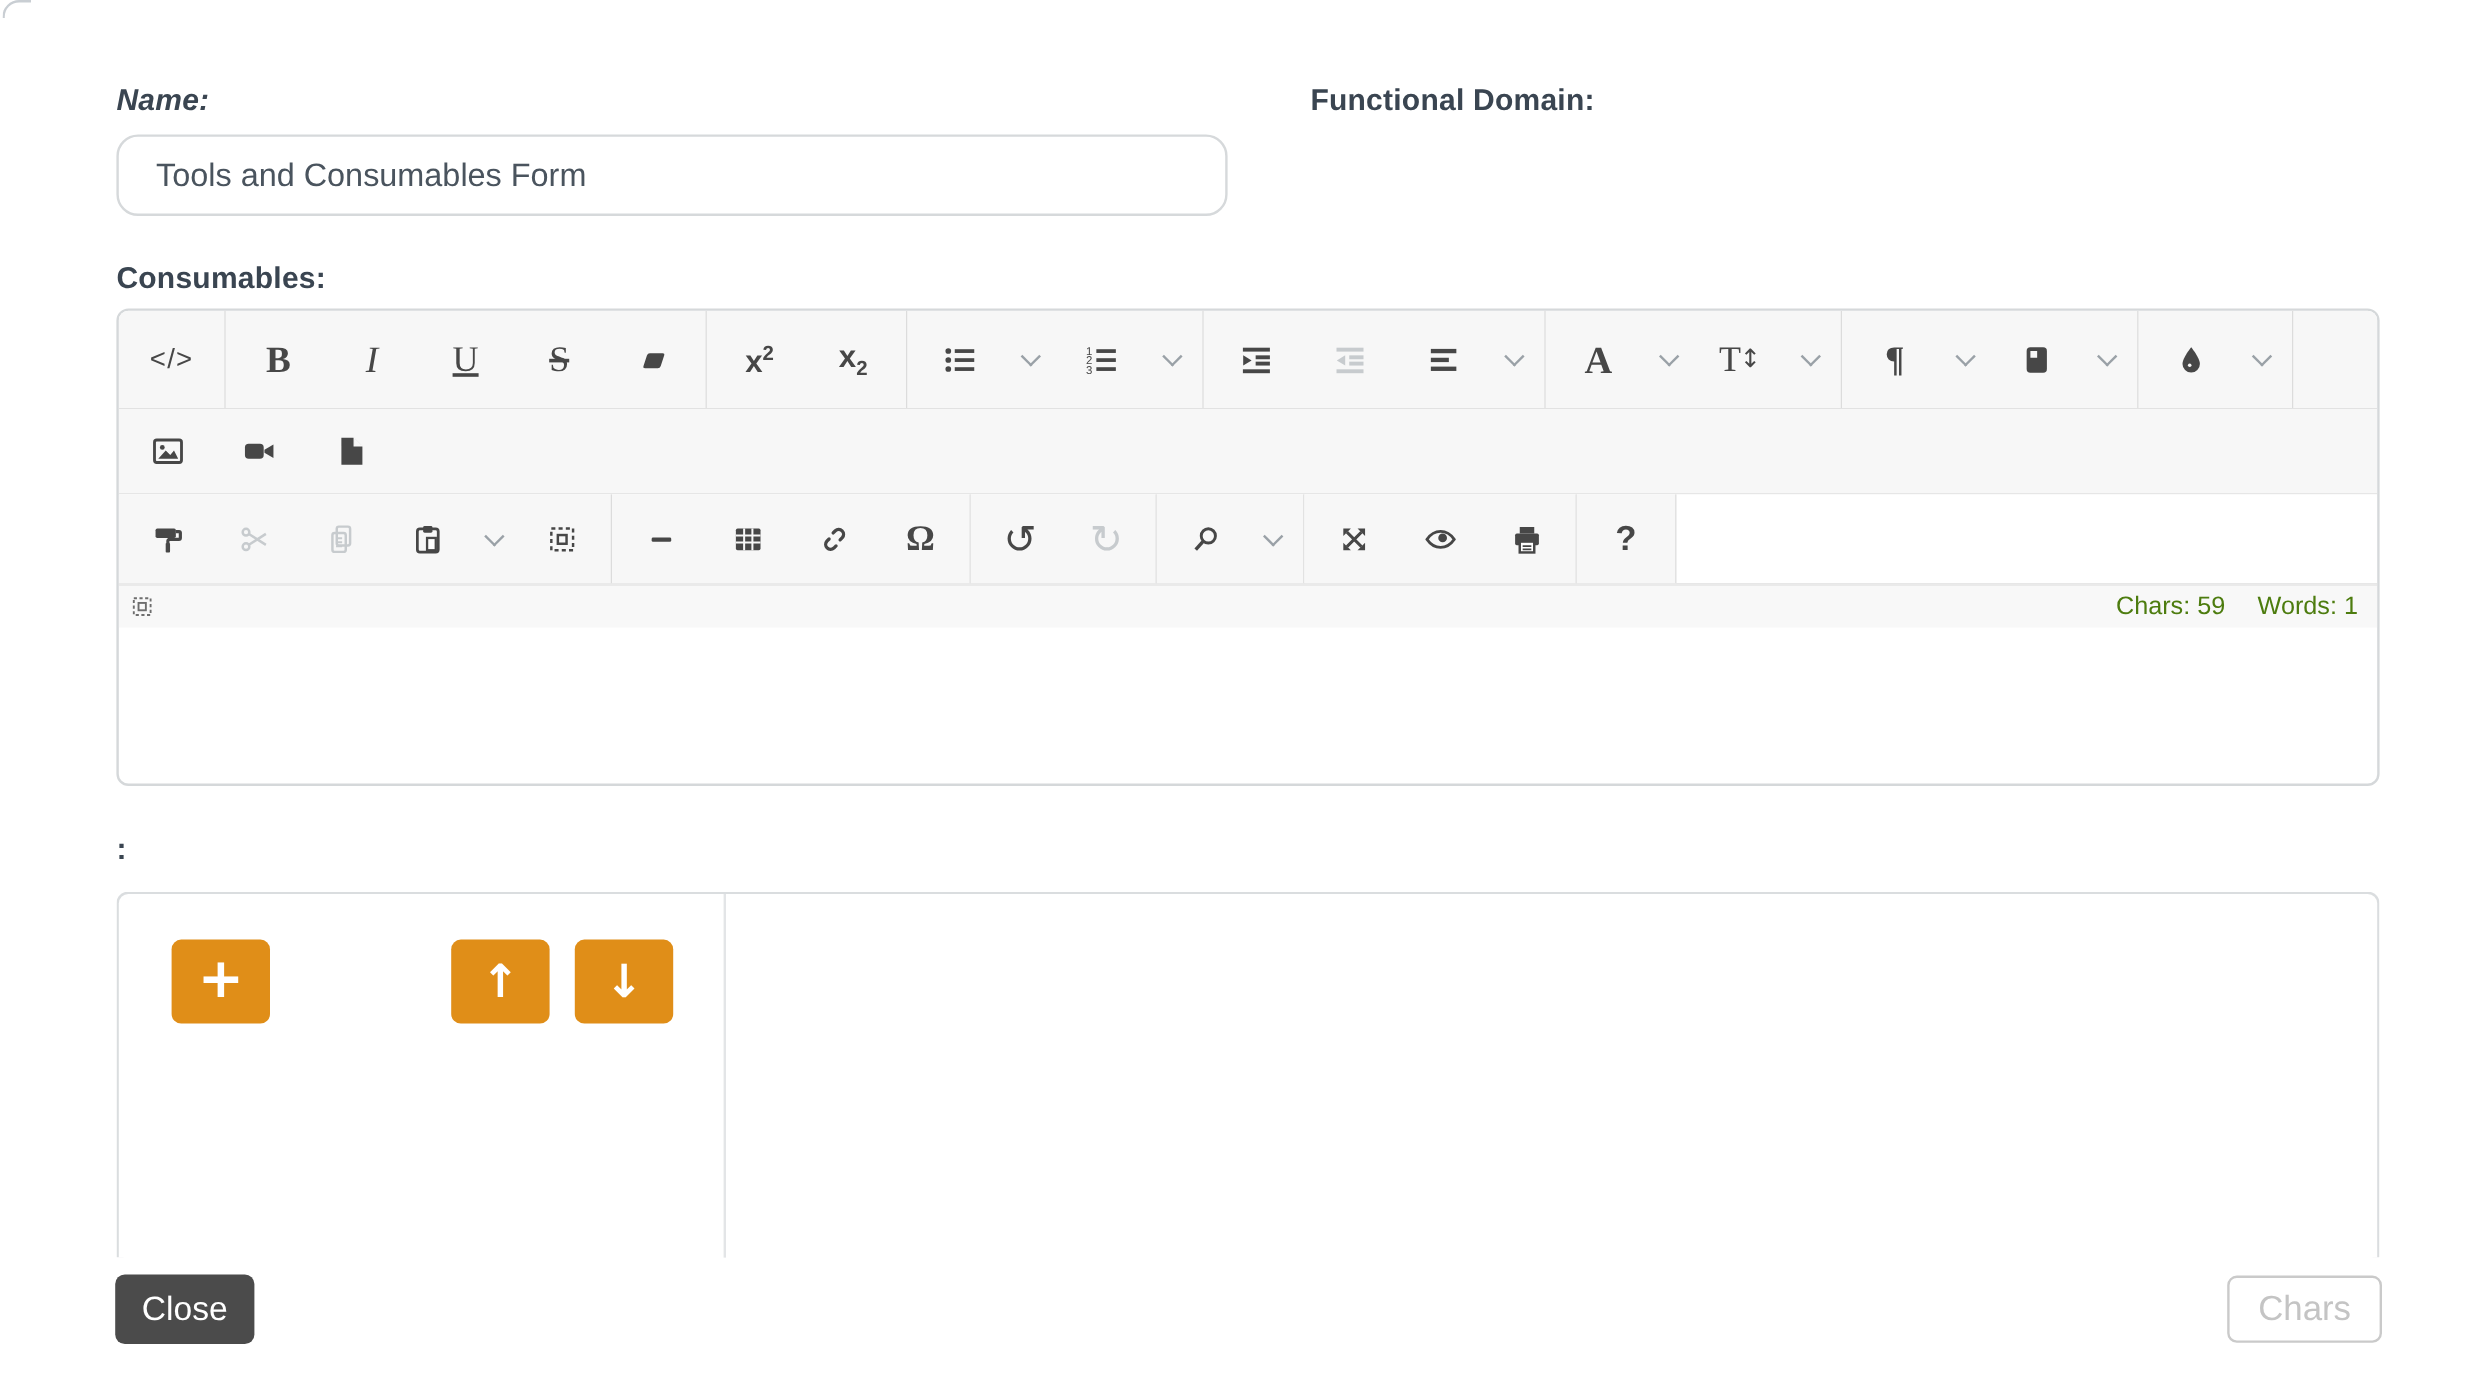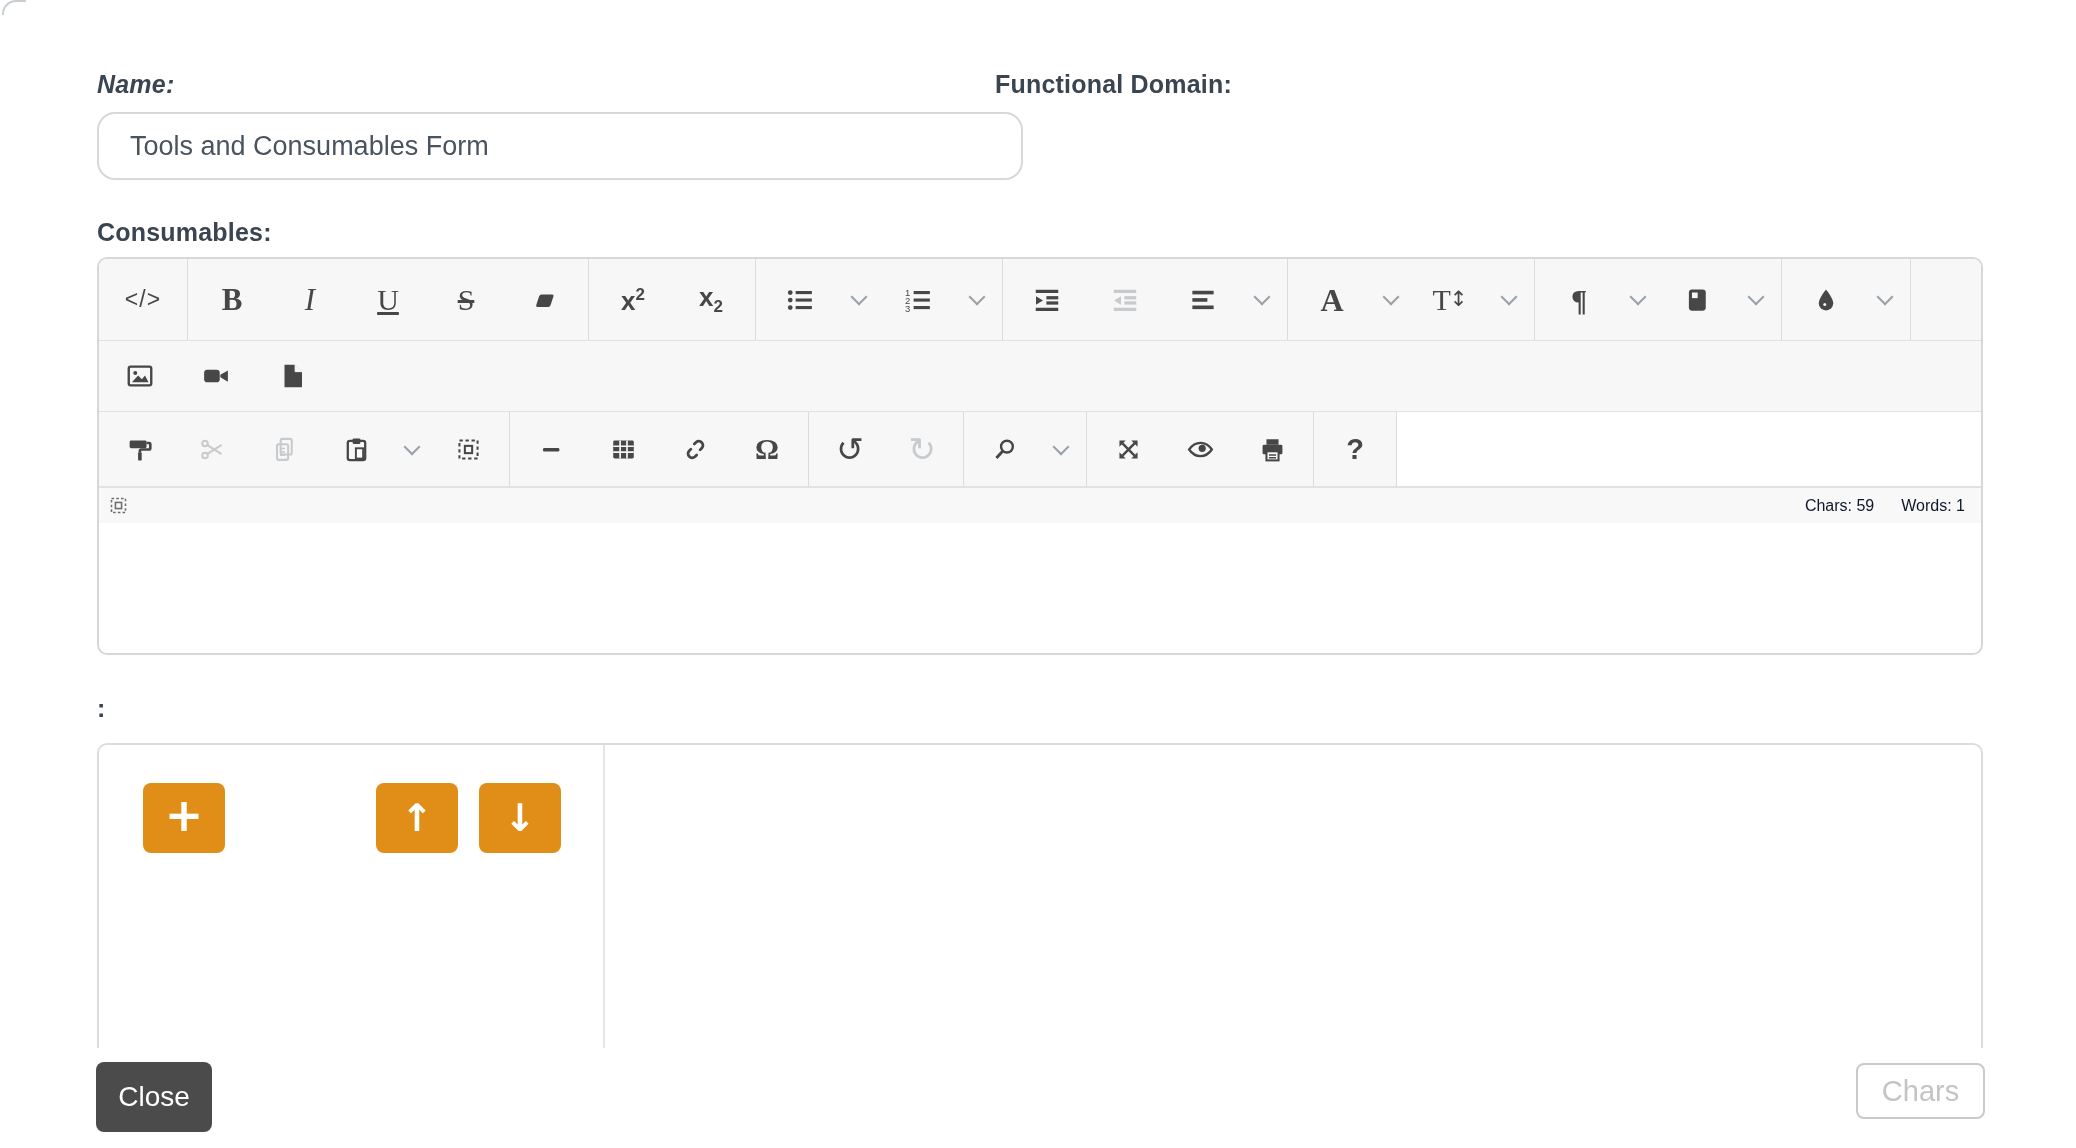--- a/index.html
+++ b/index.html
@@ -5,21 +5,21 @@
   * { margin:0; padding:0; box-sizing:border-box; }
   html,body { background:#fff; }
   body { font-family:"Liberation Sans","DejaVu Sans",sans-serif; }
   #app { position:relative; width:2076px; height:1148px; background:#fff; overflow:hidden; }
 
   .corner-artifact { position:absolute; left:2px; top:0; width:24px; height:15px;
     border-top:2px solid #C9CED3; border-left:2px solid #C9CED3; border-top-left-radius:14px; }
 
   .field-label { position:absolute; font-size:25px; font-weight:700; color:#3A4551; letter-spacing:.2px; }
   .lbl-name { left:97px; top:70px;font-style:italic; }
-  .lbl-domain { left:995px; top:70px; }
+  .lbl-domain { left:1092px; top:70px; }
   .lbl-desc { left:97px; top:218px; }
   .lbl-items { left:97px; top:694px; }
 
   .text-input { position:absolute; left:97px; top:112px; width:926px; height:68px;
     border:2px solid #D6D9DB; border-radius:18px; font-size:27px; color:#4A545E;
     padding:0 20px 0 31px; outline:none; font-family:inherit; background:#fff; }
 
   .select-box { position:absolute; left:1055px; top:112px; width:930px; height:68px;
     border:2px solid #D6D9DB; border-radius:9px; background:#fff; display:flex; align-items:center;
     font-size:27px; color:#4A545E; padding-left:37px; cursor:pointer; }
@@ -57,35 +57,35 @@
   .dejav { font-family:"DejaVu Sans",sans-serif; }
 
   .editor-content { position:relative; height:134px; background:#fff; padding:25px 24px 0 19px;
     font-size:27px; color:#4A545E; cursor:text; }
   .caret { display:inline-block; width:2px; height:32px; background:#2E2E2E; vertical-align:-6px; margin-left:2px; }
 
   .statusbar { display:flex; align-items:center; justify-content:space-between; height:36px;
     background:#F8F8F8; border-top:1px solid #E2E2E2; padding:0 16px 0 9px; }
   .resize-handle { display:flex; align-items:center; color:#6E6E6E; cursor:nwse-resize; }
   .resize-handle svg { width:21px; height:21px; }
-  .status-counts { display:flex; gap:27px; font-size:16px; color:#0f172a; }
+  .status-counts { display:flex; gap:27px; font-size:21px; color:#4d7c0f; }
 
   
   .list-panel { position:absolute; left:97px; top:743px; width:1886px; height:305px;
     border:2px solid #DADDDF; border-bottom:none; border-radius:10px 10px 0 0; background:#fff; }
   .panel-divider { position:absolute; left:504px; top:0; bottom:0; width:2px; background:#E3E5E7; }
   .sq-btn { position:absolute; width:82px; height:70px; border:none; border-radius:8px;
     background:#E08E18; color:#fff; display:flex; align-items:center; justify-content:center; cursor:pointer;
     font-family:"DejaVu Sans",sans-serif; }
   .btn-add { left:44px; top:38px; font-size:46px; font-weight:700; padding-bottom:6px; }
   .btn-up { left:277px; top:38px; font-size:38px; font-weight:700; }
   .btn-down { left:380px; top:38px; font-size:38px; font-weight:700; }
 
   
-  .btn-close { position:absolute; left:96px; top:1062px; width:116px; height:70px;
+  .btn-close { position:absolute; left:96px; top:1062px; width:116px; height:58px;
     background:#4B4B4B; color:#fff; border:none; border-radius:8px; font-size:28px; cursor:pointer; font-family:inherit; }
   .btn-create { position:absolute; left:1856px; top:1063px; width:129px; height:56px;
     background:#fff; color:#C4C4C4; border:2px solid #CACACA; border-radius:8px; font-size:29px; cursor:default; font-family:inherit; }
 </style>
 </head>
 <body>
 
 <div id="app">
   <div class="corner-artifact"></div>
 

